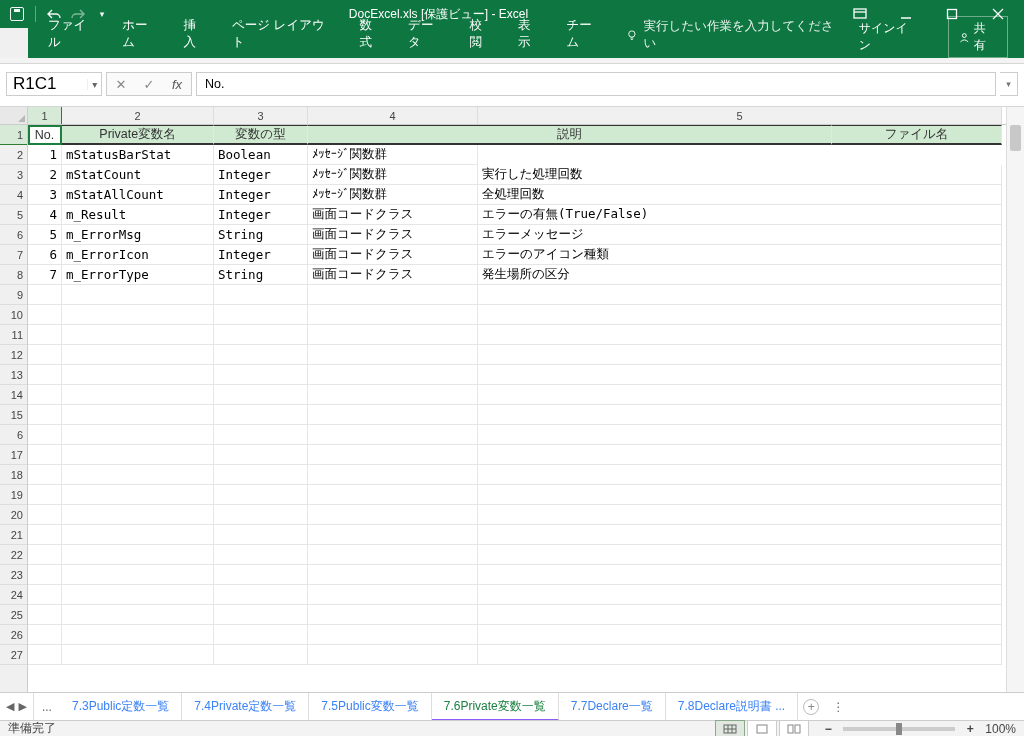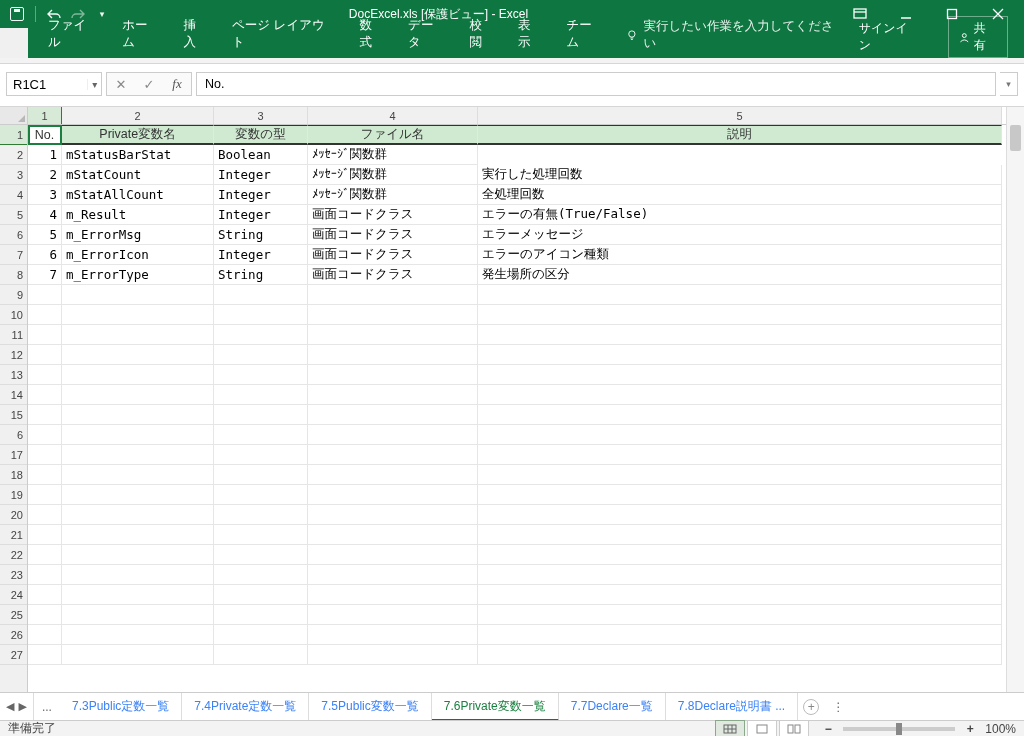--- a/index.html
+++ b/index.html
@@ -20,25 +20,25 @@
 .ribbon-tabs .tab.file { background: #0e7640; font-weight: 400; }
 .tell-me { display: flex; align-items: center; gap: 6px; padding: 6px 10px; opacity: .9; }
 .lightbulb { width: 12px; height: 12px; }
 .ribbon-right { margin-left: auto; display: flex; align-items: center; gap: 24px; padding-right: 8px; }
 .signin { padding: 4px 6px; font-size: 12px; }
 .share-btn { padding: 3px 10px; border: 1px solid rgba(255,255,255,.4); font-size: 12px; display: flex; align-items: center; gap: 4px; }
 .ribbon-collapsed { height: 6px; background: #f3f3f3; border-bottom: 1px solid #d6d6d6; }
 .formula-bar-wrap { background: #fff; border-bottom: 1px solid #d6d6d6; padding: 8px 6px 10px; }
 .formula-bar { height: 24px; display: flex; align-items: stretch; gap: 4px; }
 .name-box { width: 96px; border: 1px solid #ccc; background: #fff; display: flex; align-items: center; }
-.name-box input { border: none; outline: none; width: 100%; padding: 0 6px; font-size: 13px; font-family: inherit; }
+.name-box input { border: none; outline: none; width: 100%; padding: 0 6px; font-size: 17px; font-family: inherit; }
 .name-box .dd { width: 16px; text-align: center; color: #666; font-size: 10px; border-left: 1px solid #eee; display: flex; align-items: center; justify-content: center; }
 .fx-btns { display: flex; align-items: center; border: 1px solid #ccc; background: #fafafa; }
 .fx-btn { width: 28px; display: flex; align-items: center; justify-content: center; color: #888; font-size: 13px; cursor: pointer; }
-.fx-label { font-style: italic; font-family: Liberation Serif, serif; color: #555; }
+.fx-label { font-style: italic; font-family: Liberation Sans, sans-serif; color: #555; }
 .formula-input { flex: 1; border: 1px solid #ccc; display: flex; align-items: center; padding: 0 8px; font-size: 12.5px; background: #fff; }
 .formula-dd { width: 18px; border: 1px solid #ccc; border-left: none; display: flex; align-items: center; justify-content: center; color: #777; font-size: 9px; }
 .grid-wrap { flex: 1; display: flex; background: #fff; min-height: 0; }
 .rowhdrs { width: 28px; background: #f0f0f0; border-right: 1px solid #ccc; font-size: 11px; color: #444; }
 .selall { height: 18px; border-bottom: 1px solid #ccc; background: #e8e8e8; position: relative; }
 .selall::after { content: ""; position: absolute; right: 2px; bottom: 2px; width: 0; height: 0; border-left: 7px solid transparent; border-bottom: 7px solid #b8b8b8; }
 .rowhdr { height: 20px; border-bottom: 1px solid #ddd; display: flex; align-items: center; justify-content: flex-end; padding-right: 4px; }
 .rowhdr.sel { background: #d6ead7; border-bottom-color: #2e7d32; }
 .grid-cols { flex: 1; display: flex; flex-direction: column; overflow: hidden; position: relative; }
 .colhdrs { height: 18px; display: flex; border-bottom: 1px solid #ccc; font-size: 11px; color: #444; }
@@ -50,21 +50,21 @@
 .cell.hdr { background: #cfead1; border-bottom: 2px solid #333; border-top: 1px solid #333; justify-content: center; color: #333; font-family: inherit; }
 .cell.num { justify-content: flex-end; }
 .cell.sel { outline: 2px solid #1a7f3f; outline-offset: -2px; background: #fff; }
 .c1 { width: 34px; } .c2 { width: 152px; } .c3 { width: 94px; } .c4 { width: 170px; } .c5 { width: 524px; }
 .vscroll { width: 18px; background: #f5f5f5; border-left: 1px solid #ddd; position: relative; }
 .vthumb { position: absolute; top: 18px; left: 3px; right: 3px; height: 26px; background: #c8c8c8; border-radius: 2px; }
 .sheet-tabs { height: 28px; background: #fff; border-top: 1px solid #ccc; display: flex; align-items: stretch; font-size: 12px; }
 .tab-nav { display: flex; align-items: center; padding: 0 6px; gap: 4px; color: #666; border-right: 1px solid #ddd; }
 .tab-nav span { cursor: pointer; font-size: 11px; }
 .sheet-tab { padding: 0 12px; border-right: 1px solid #ddd; display: flex; align-items: center; cursor: pointer; color: #3b82f6; }
-.sheet-tab.active { background: #fff; color: #1a7f3f; border-bottom: 2px solid #0369a1; margin-bottom: -1px; }
+.sheet-tab.active { background: #fff; color: #1a7f3f; border-bottom: 2px solid #8b5cf6; margin-bottom: -1px; }
 .add-sheet { width: 26px; display: flex; align-items: center; justify-content: center; color: #888; }
 .add-sheet-circ { width: 16px; height: 16px; border: 1px solid #bbb; border-radius: 50%; display: flex; align-items: center; justify-content: center; font-size: 12px; line-height: 1; }
 .tab-menu { padding: 0 8px; display: flex; align-items: center; color: #666; }
 .statusbar { height: 16px; background: #f3f3f3; border-top: 1px solid #ccc; display: flex; align-items: center; font-size: 12px; color: #444; padding: 0 8px; }
 .statusbar .spacer { flex: 1; }
 .view-btns { display: flex; gap: 2px; }
 .view-btn { width: 30px; height: 18px; border: 1px solid #ccc; background: #fff; display: flex; align-items: center; justify-content: center; cursor: pointer; }
 .view-btn.active { background: #e0e8e0; border-color: #8aa88a; }
 .zoom { display: flex; align-items: center; gap: 8px; margin-left: 12px; }
 .zoom-btn { width: 14px; text-align: center; cursor: pointer; color: #444; font-weight: bold; }
@@ -207,22 +207,22 @@
       <div class="colhdr c2">2</div>
       <div class="colhdr c3">3</div>
       <div class="colhdr c4">4</div>
       <div class="colhdr c5">5</div>
     </div>
     <div class="rows">
       <div class="row">
         <div class="cell hdr c1 sel">No.</div>
         <div class="cell hdr c2">Private変数名</div>
         <div class="cell hdr c3">変数の型</div>
+        <div class="cell hdr c5">説明</div>
         <div class="cell hdr c4">ファイル名</div>
-        <div class="cell hdr c5">説明</div>
       </div>
       <div id="data-rows">
           <div class="row">
             <div class="cell c1 num">1</div>
             <div class="cell c2">mStatusBarStat</div>
             <div class="cell c3">Boolean</div>
             <div class="cell c4">ﾒｯｾｰｼﾞ関数群</div>
           </div>
           <div class="row">
             <div class="cell c1 num">2</div>

